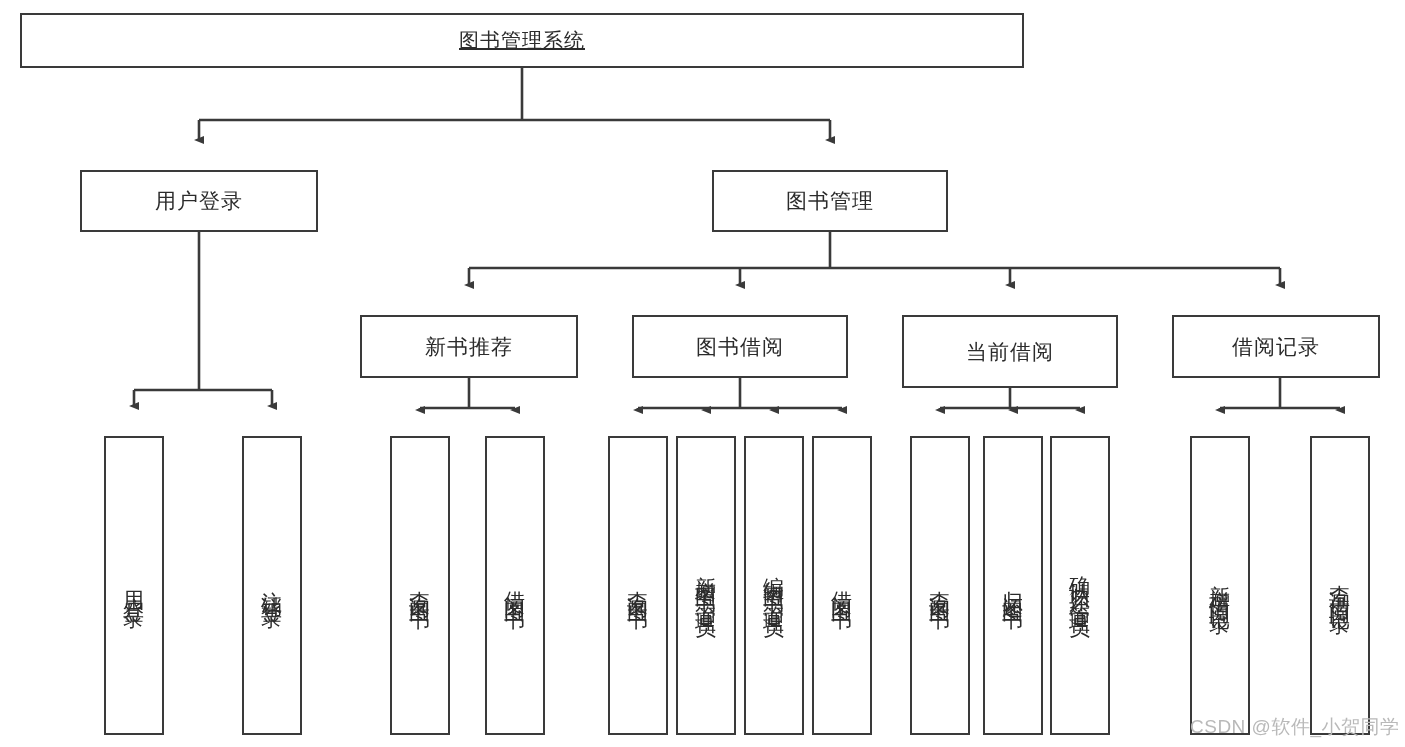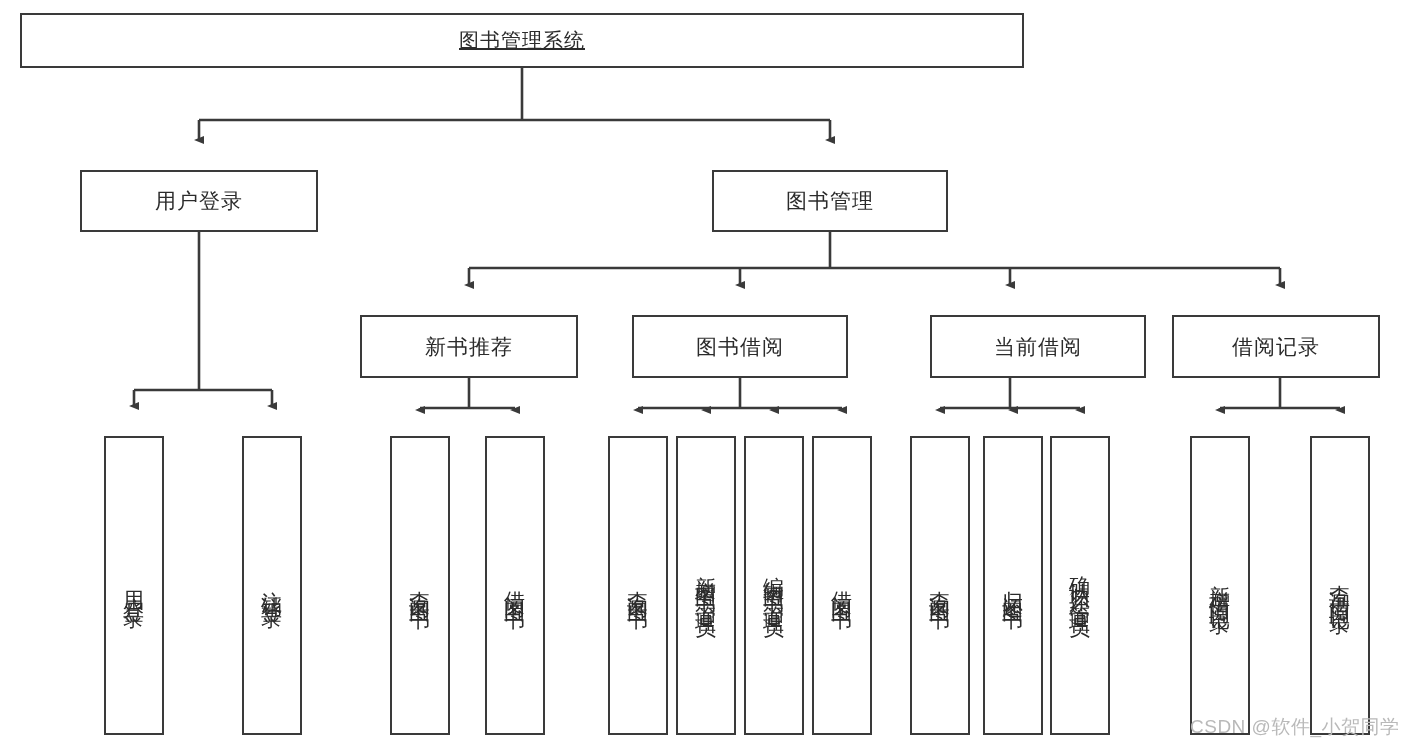--- a/index.html
+++ b/index.html
@@ -126,21 +126,21 @@
   <div class="node node-h" id="l3-0" style="left: 360px; top: 315px; width: 218px; height: 63px;">
     <span>新书推荐</span>
   </div>
 
   <div class="node node-h" id="l2-1" style="left: 712px; top: 170px; width: 236px; height: 62px;">
     <span>图书管理</span>
   </div>
   <div class="node node-h" id="l3-1" style="left: 632px; top: 315px; width: 216px; height: 63px;">
     <span>图书借阅</span>
   </div>
-  <div class="node node-h" id="l3-2" style="left: 902px; top: 315px; width: 216px; height: 63px; margin-left: 28px;">
+  <div class="node node-h" id="l3-2" style="left: 902px; top: 315px; width: 216px; height: 73px;">
     <span>当前借阅</span>
   </div>
   <div class="node node-h" id="l3-3" style="left: 1172px; top: 315px; width: 208px; height: 63px;">
     <span>借阅记录</span>
   </div>
 
   <div id="leaf-host">
       <div class="node node-v" style="left: 104px; top: 436px; width: 60px; height: 299px;">
         <span class="vtext">用户登录</span>
       </div>

